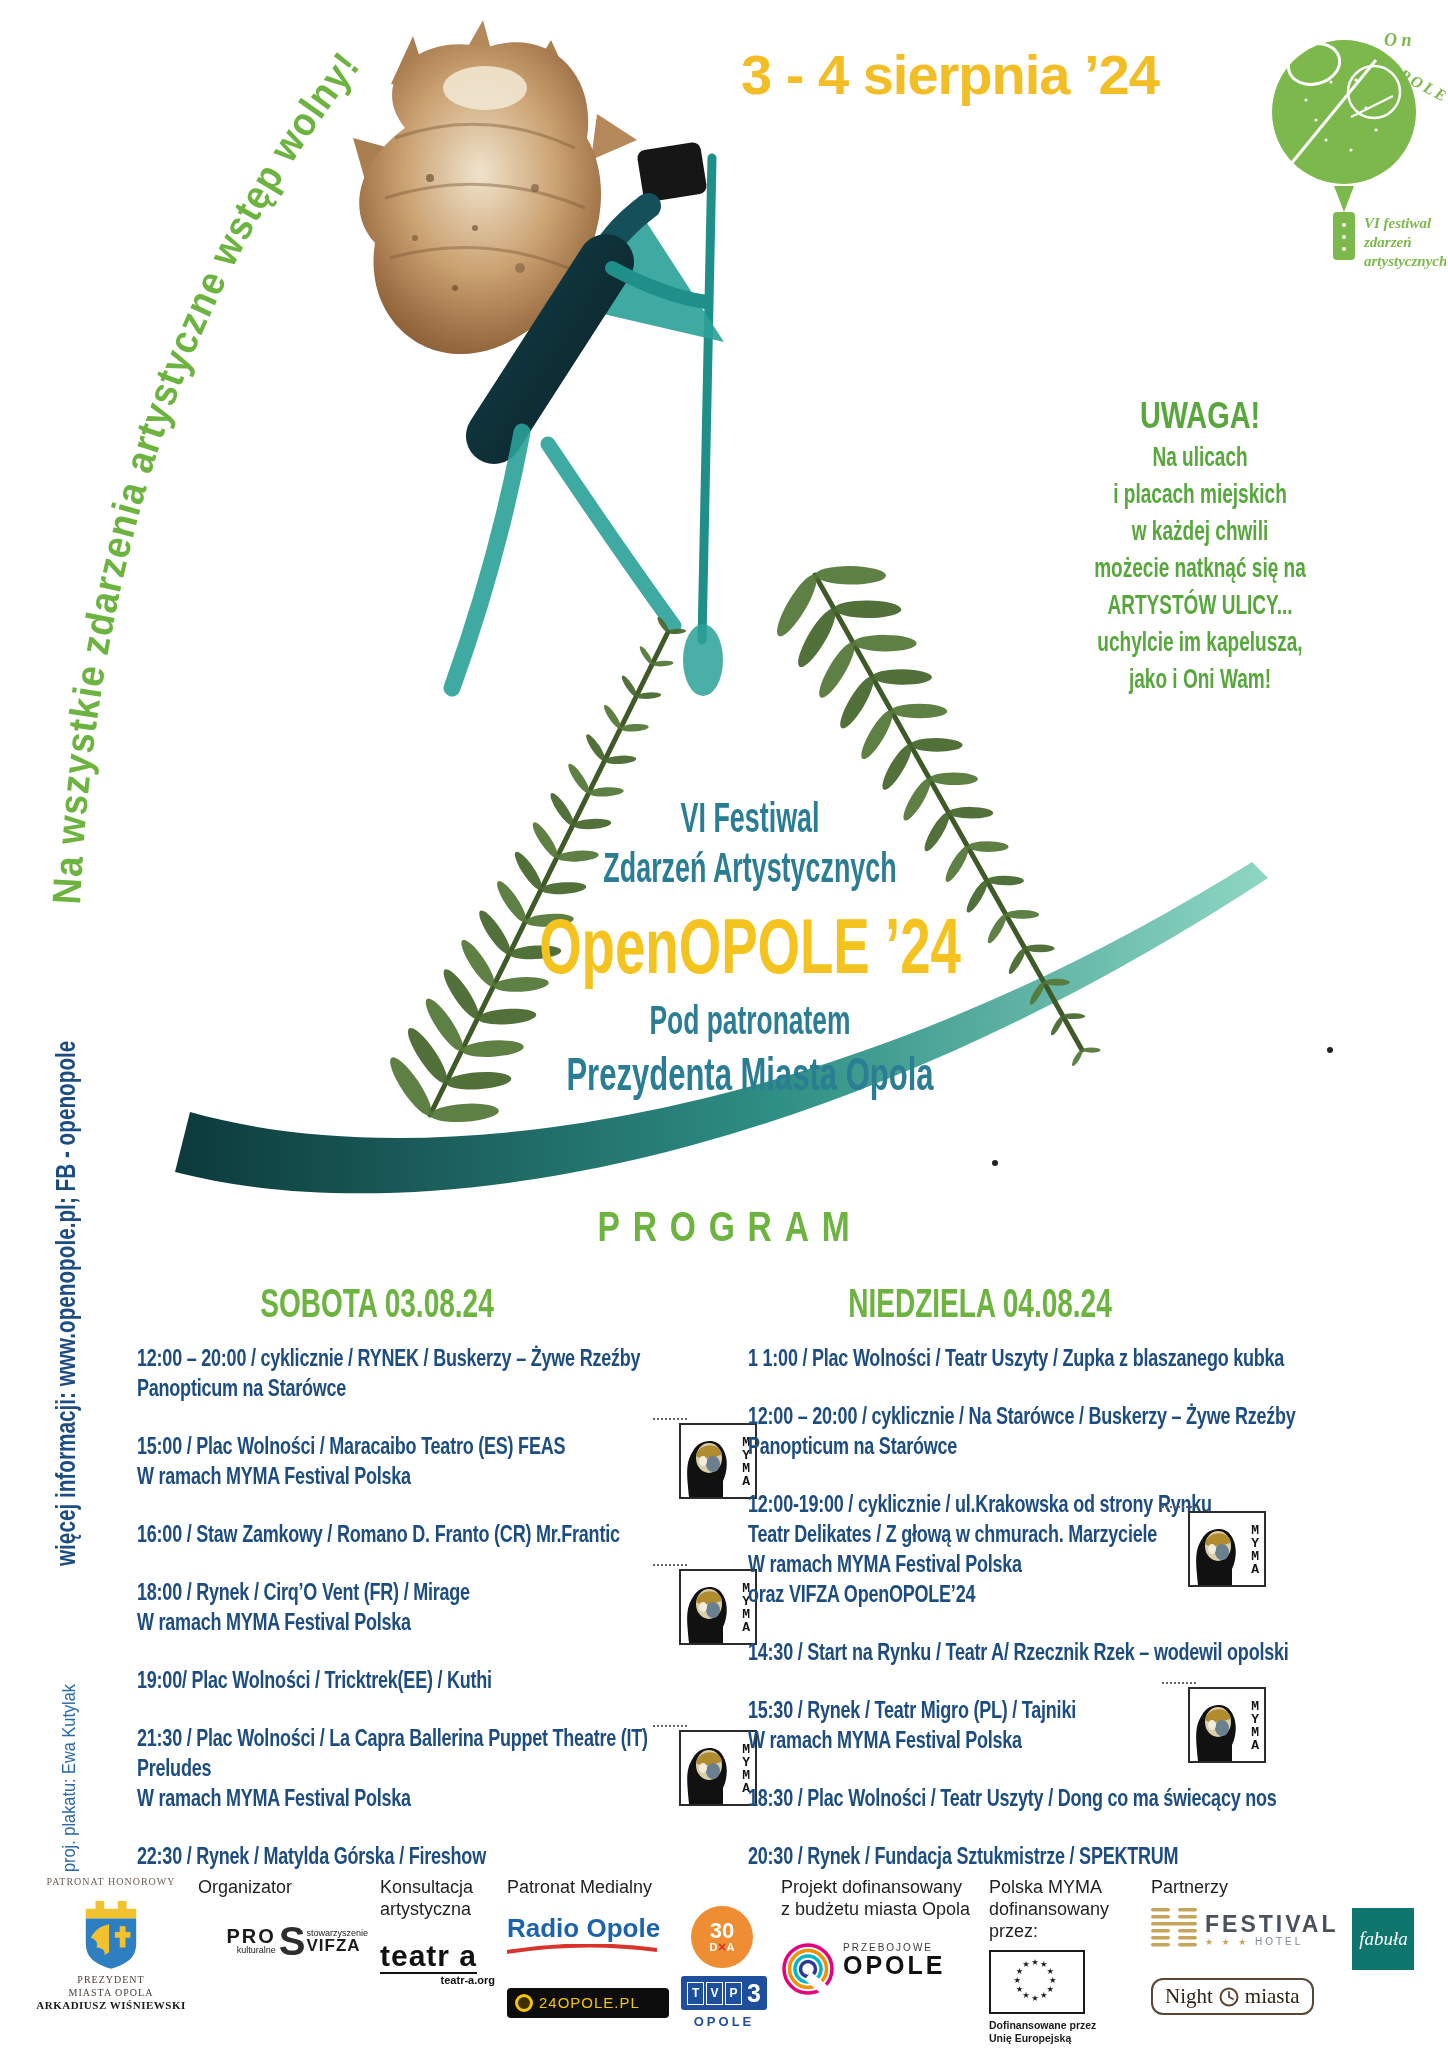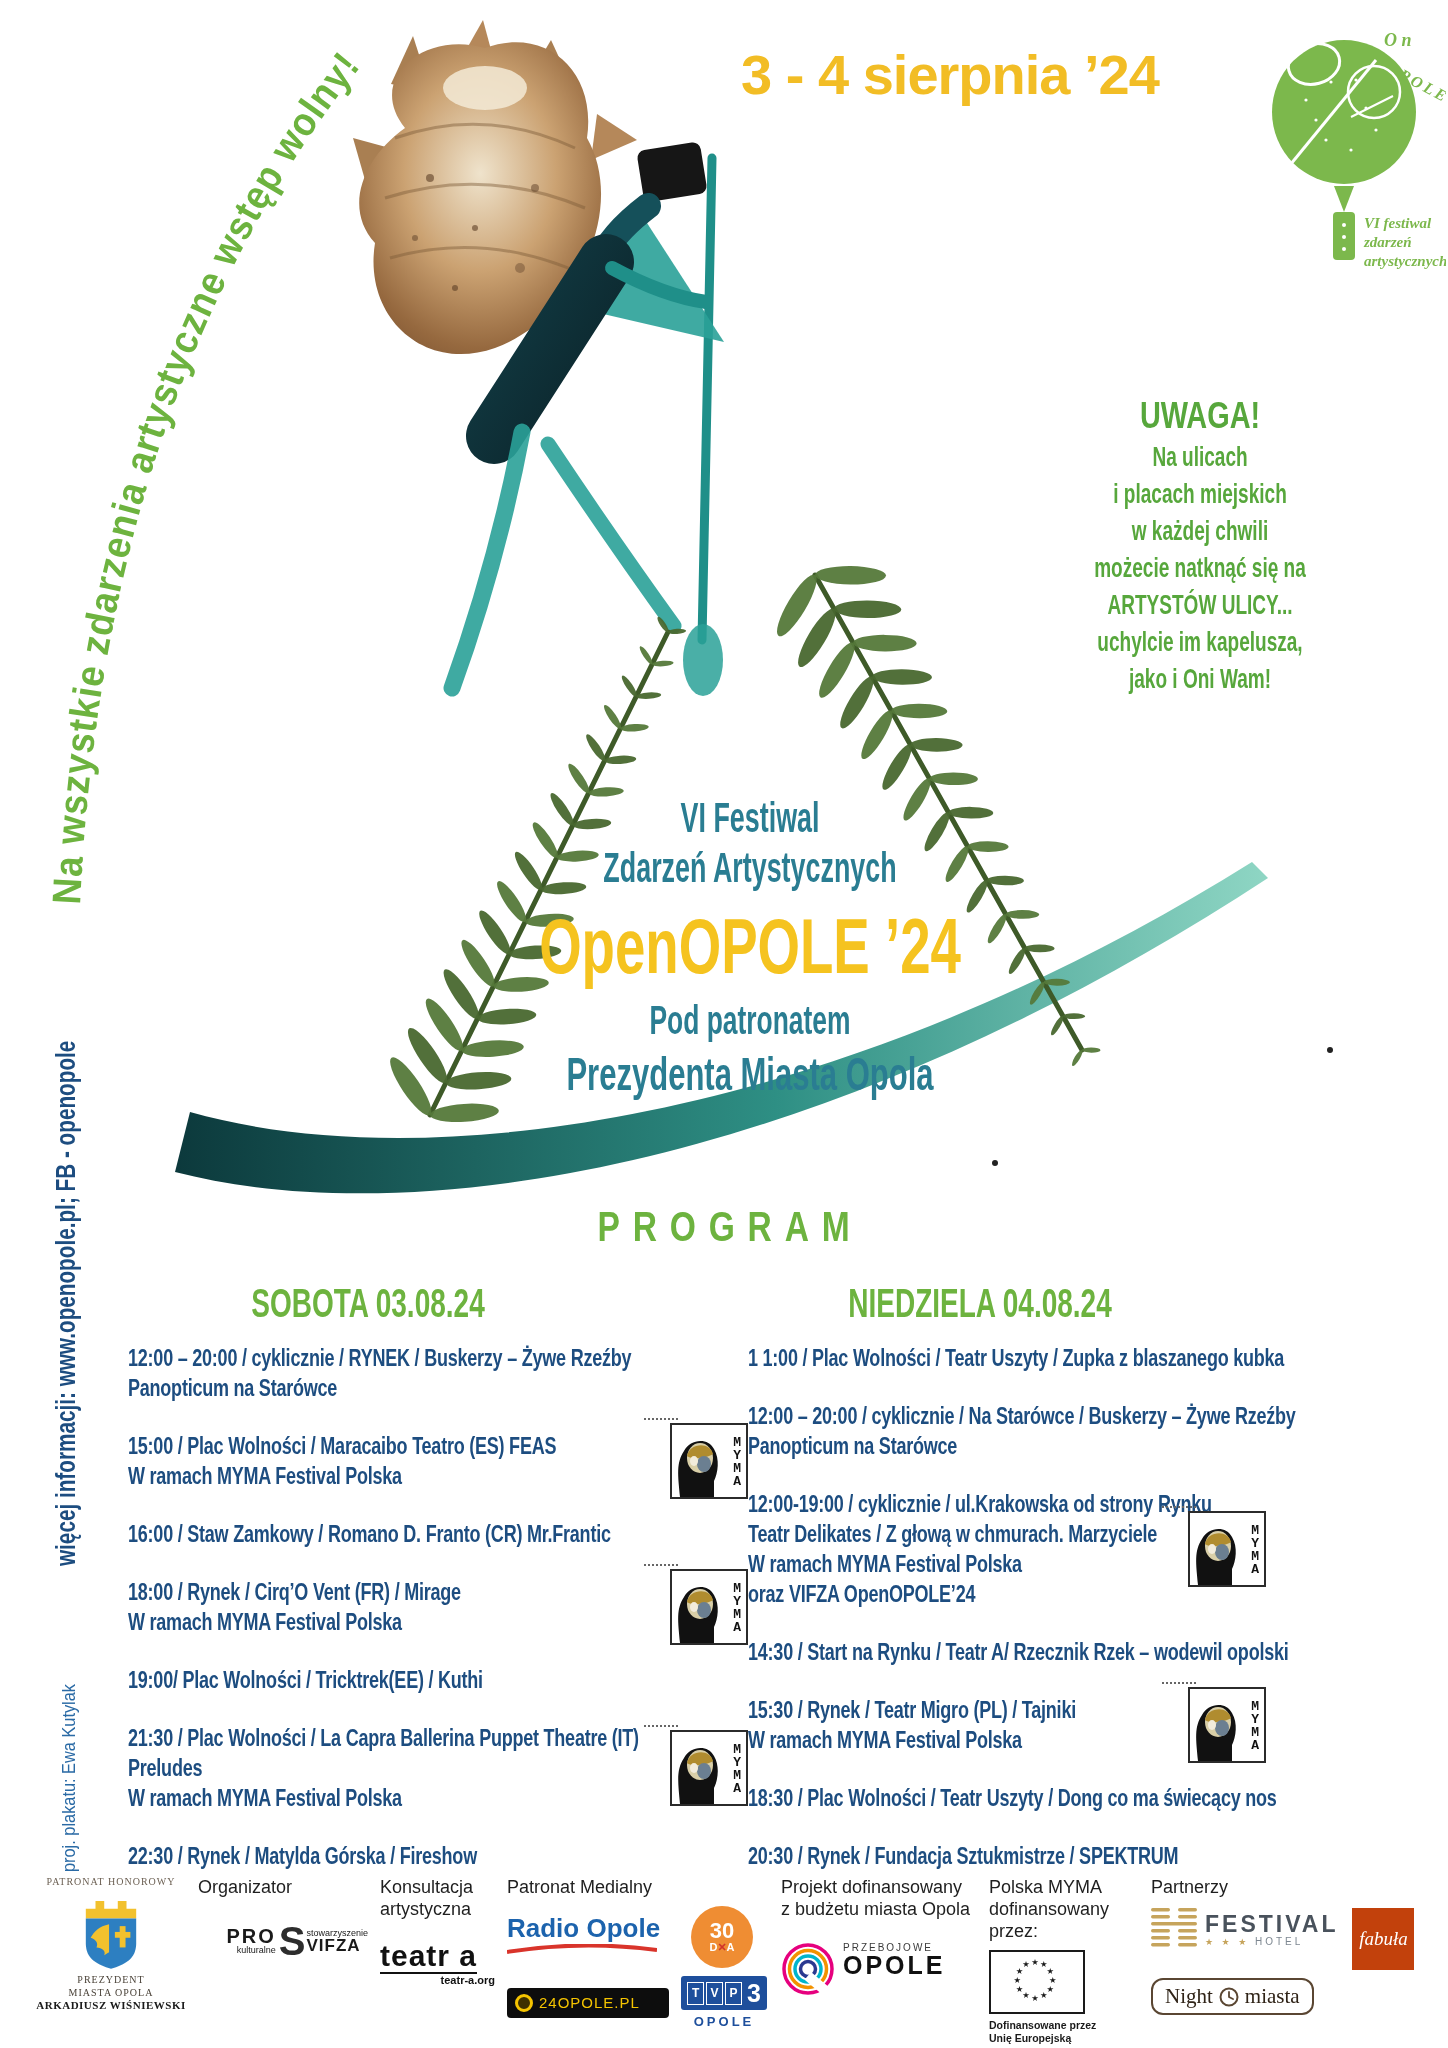--- a/index.html
+++ b/index.html
@@ -23,21 +23,21 @@
   .cb-teal{color:#2a7d92;font-weight:bold;font-size:42px;line-height:50px;transform:scaleX(.64);transform-origin:center top;white-space:nowrap;}
   .cb-title{color:#f5c31f;font-weight:bold;font-size:78px;line-height:86px;margin:10px 0 6px 0;transform:scaleX(.70);transform-origin:center top;white-space:nowrap;}
   .cb-sub1{color:#2a7d92;font-weight:bold;font-size:40px;line-height:50px;transform:scaleX(.66);transform-origin:center top;white-space:nowrap;}
   .cb-sub2{color:#2a7d92;font-weight:bold;font-size:47px;line-height:58px;transform:scaleX(.66);transform-origin:center top;white-space:nowrap;}
 
   .program-heading{left:470px;top:1203px;width:520px;text-align:center;color:#6db33f;font-weight:bold;
        font-size:42px;letter-spacing:16px;transform:scaleX(.8);transform-origin:center top;white-space:nowrap;z-index:3;}
 
   
   .day-col{position:absolute;top:1281px;z-index:3;}
-  .col-left{left:128px;width:622px;}
+  .col-left{left:137px;width:622px;}
   .col-right{left:748px;width:668px;}
   .day-title{color:#6db33f;font-weight:bold;font-size:40px;line-height:44px;text-align:center;
              transform:scaleX(.70);transform-origin:center top;white-space:nowrap;margin-bottom:18px;}
   .col-left .day-title{width:480px;}
   .col-right .day-title{width:464px;}
   .event{position:relative;margin-bottom:28px;}
   .event-line{color:#1d4d80;font-weight:bold;font-size:24px;line-height:30px;letter-spacing:-.3px;
               transform:scaleX(.75);transform-origin:left top;white-space:nowrap;}
   .myma{position:absolute;right:2px;top:50%;transform:translateY(-50%);width:78px;height:76px;
         border:2px solid #2b2b2b;background:#fff;display:flex;align-items:flex-end;
@@ -101,21 +101,21 @@
   .przeb-txt .p2{font-size:25px;font-weight:bold;letter-spacing:3px;color:#111;line-height:24px;}
   .pmyma-col{width:150px;}
   .eu-box{width:92px;height:60px;border:2px solid #1a1a1a;background:#fff;margin-top:8px;}
   .eu-cap{font-size:10.5px;font-weight:bold;line-height:13px;margin-top:5px;color:#1a1a1a;}
   .partners-col{width:306px;}
   .partners-row{display:flex;align-items:flex-start;gap:14px;margin-top:10px;}
   .festival-wrap{display:flex;align-items:center;gap:8px;}
   .festival-txt .fw{font-weight:bold;font-size:23px;letter-spacing:3px;color:#49525c;line-height:24px;}
   .festival-txt .fh{font-size:10px;letter-spacing:3px;color:#7d8791;}
   .festival-txt .fh .st{color:#c6a45c;font-size:9px;}
-  .fabula{width:62px;height:62px;background:#c2410c;color:#fff;display:flex;align-items:center;justify-content:center;
+  .fabula{width:62px;height:62px;background:#0f766e;color:#fff;display:flex;align-items:center;justify-content:center;
           font-family:"Liberation Serif",serif;font-style:italic;font-size:19px;}
   .night{display:inline-flex;align-items:center;gap:6px;border:2px solid #5a4632;border-radius:12px;
          padding:4px 12px;margin-top:8px;font-family:"Liberation Serif",serif;font-size:21px;color:#2f2317;}
 </style>
 </head>
 <body>
 
 <div class="poster">
 
   <svg id="art" width="1448" height="2048" viewBox="0 0 1448 2048">

